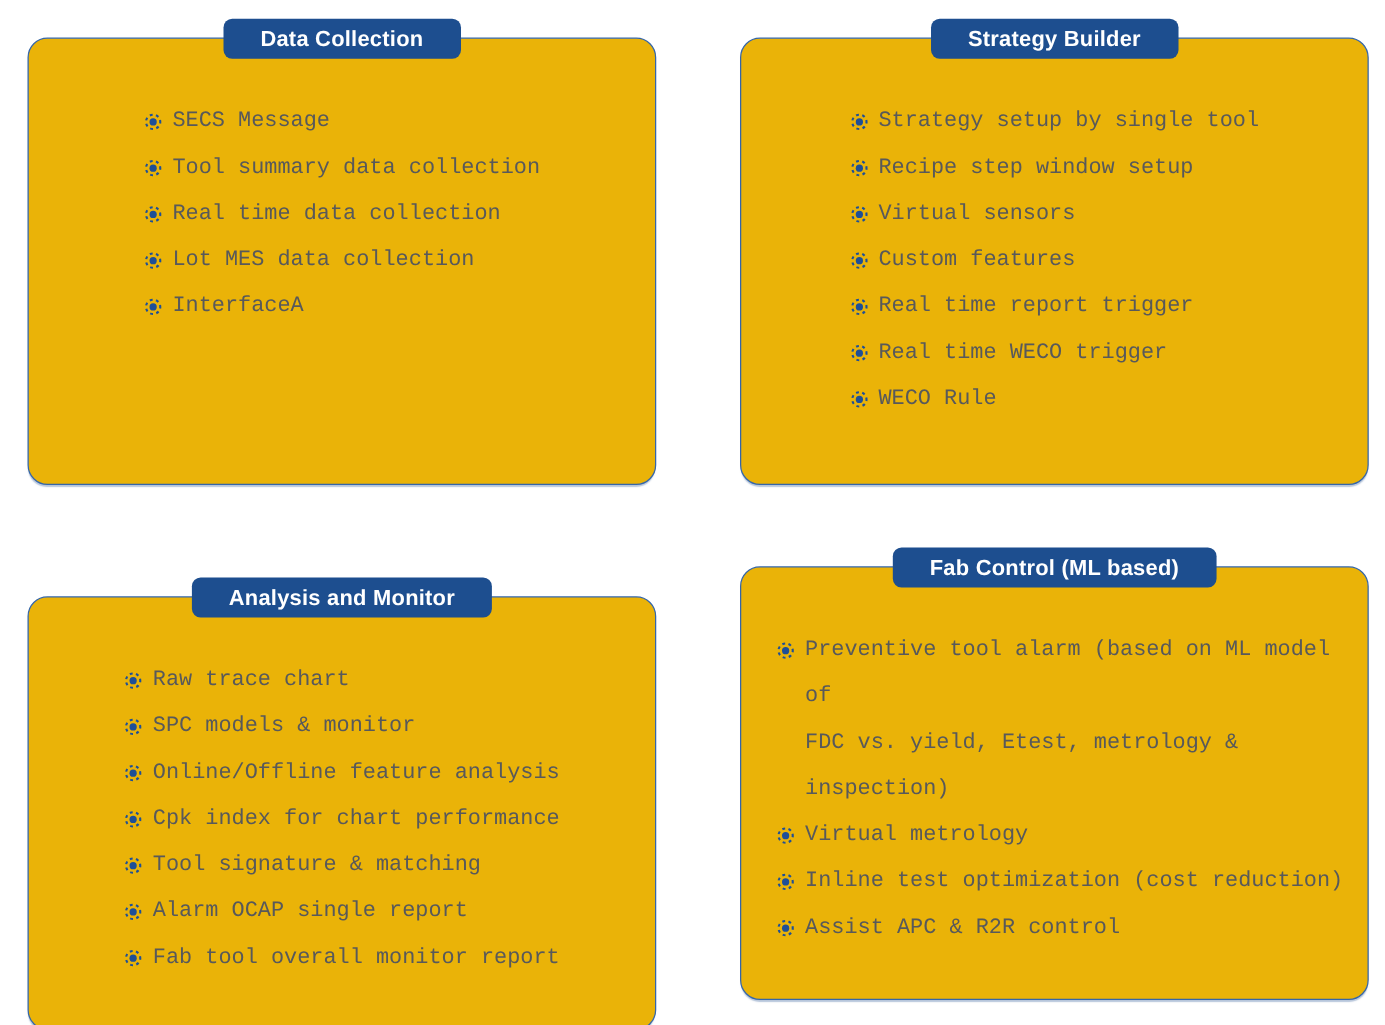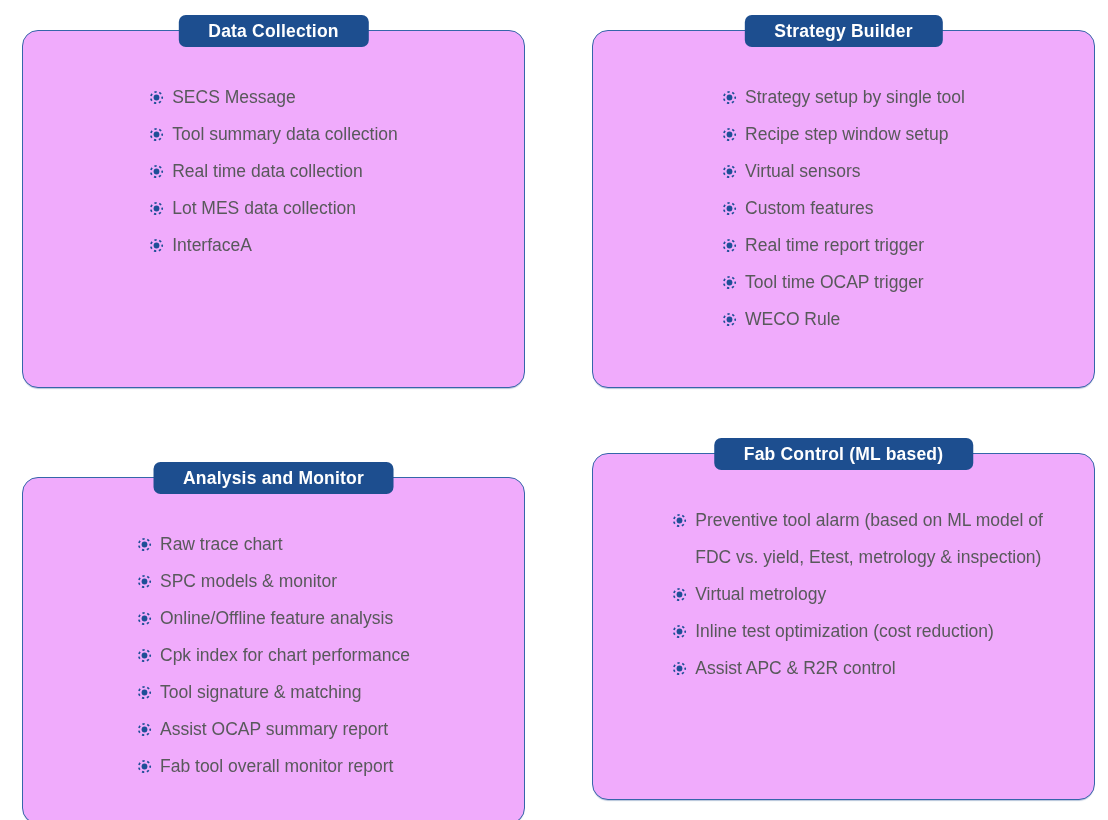--- a/index.html
+++ b/index.html
@@ -13,21 +13,21 @@
     width: 1108px;
     height: 820px;
     background: #ffffff;
     overflow: hidden;
   }
   .panel {
     position: absolute;
     width: 503px;
     border: 1.5px solid var(--panel-border, #3566a9);
     border-radius: 16px;
-    background: #f0abfc;
+    background: #eab308;
     box-sizing: border-box;
     box-shadow: 0 2px 1px -1px rgba(45, 90, 150, 0.35);
   }
   .panel-1 { left: 22px;  top: 30px;  height: 358px; }
   .panel-2 { left: 592px; top: 30px;  height: 358px; }
   .panel-3 { left: 22px;  top: 477px; height: 347px; }
   .panel-4 { left: 592px; top: 453px; height: 347px; padding-left: 28px; }
 
   .badge {
     position: absolute;
@@ -65,20 +65,21 @@
     flex: 0 0 auto;
     width: 15px;
     height: 15px;
     margin-top: 11px;
     margin-right: 8px;
     color: var(--bullet, #1e4f97);
   }
   .bullet svg { display: block; }
   .item-text {
     white-space: pre-line;
+    font-family: Liberation Mono, monospace;
   }
 </style>
 </head>
 <body>
 
 <div class="canvas">
 
   <div class="panel panel-1">
     <div class="badge">Data Collection</div>
     <div class="panel-body">
@@ -181,21 +182,21 @@
             </span>
             <span class="item-text">Real time report trigger</span>
           </li>
           <li class="item">
             <span class="bullet">
               <svg width="15" height="15" viewBox="0 0 15 15" aria-hidden="true">
                 <circle cx="7.5" cy="7.5" r="5.7" fill="none" stroke="currentColor" stroke-width="1.7" stroke-dasharray="2.3 2.7" stroke-dashoffset="1"></circle>
                 <circle cx="7.5" cy="7.5" r="2.9" fill="currentColor"></circle>
               </svg>
             </span>
-            <span class="item-text">Tool time OCAP trigger</span>
+            <span class="item-text">Real time WECO trigger</span>
           </li>
           <li class="item">
             <span class="bullet">
               <svg width="15" height="15" viewBox="0 0 15 15" aria-hidden="true">
                 <circle cx="7.5" cy="7.5" r="5.7" fill="none" stroke="currentColor" stroke-width="1.7" stroke-dasharray="2.3 2.7" stroke-dashoffset="1"></circle>
                 <circle cx="7.5" cy="7.5" r="2.9" fill="currentColor"></circle>
               </svg>
             </span>
             <span class="item-text">WECO Rule</span>
           </li>
@@ -252,21 +253,21 @@
             </span>
             <span class="item-text">Tool signature &amp; matching</span>
           </li>
           <li class="item">
             <span class="bullet">
               <svg width="15" height="15" viewBox="0 0 15 15" aria-hidden="true">
                 <circle cx="7.5" cy="7.5" r="5.7" fill="none" stroke="currentColor" stroke-width="1.7" stroke-dasharray="2.3 2.7" stroke-dashoffset="1"></circle>
                 <circle cx="7.5" cy="7.5" r="2.9" fill="currentColor"></circle>
               </svg>
             </span>
-            <span class="item-text">Assist OCAP summary report</span>
+            <span class="item-text">Alarm OCAP single report</span>
           </li>
           <li class="item">
             <span class="bullet">
               <svg width="15" height="15" viewBox="0 0 15 15" aria-hidden="true">
                 <circle cx="7.5" cy="7.5" r="5.7" fill="none" stroke="currentColor" stroke-width="1.7" stroke-dasharray="2.3 2.7" stroke-dashoffset="1"></circle>
                 <circle cx="7.5" cy="7.5" r="2.9" fill="currentColor"></circle>
               </svg>
             </span>
             <span class="item-text">Fab tool overall monitor report</span>
           </li>

